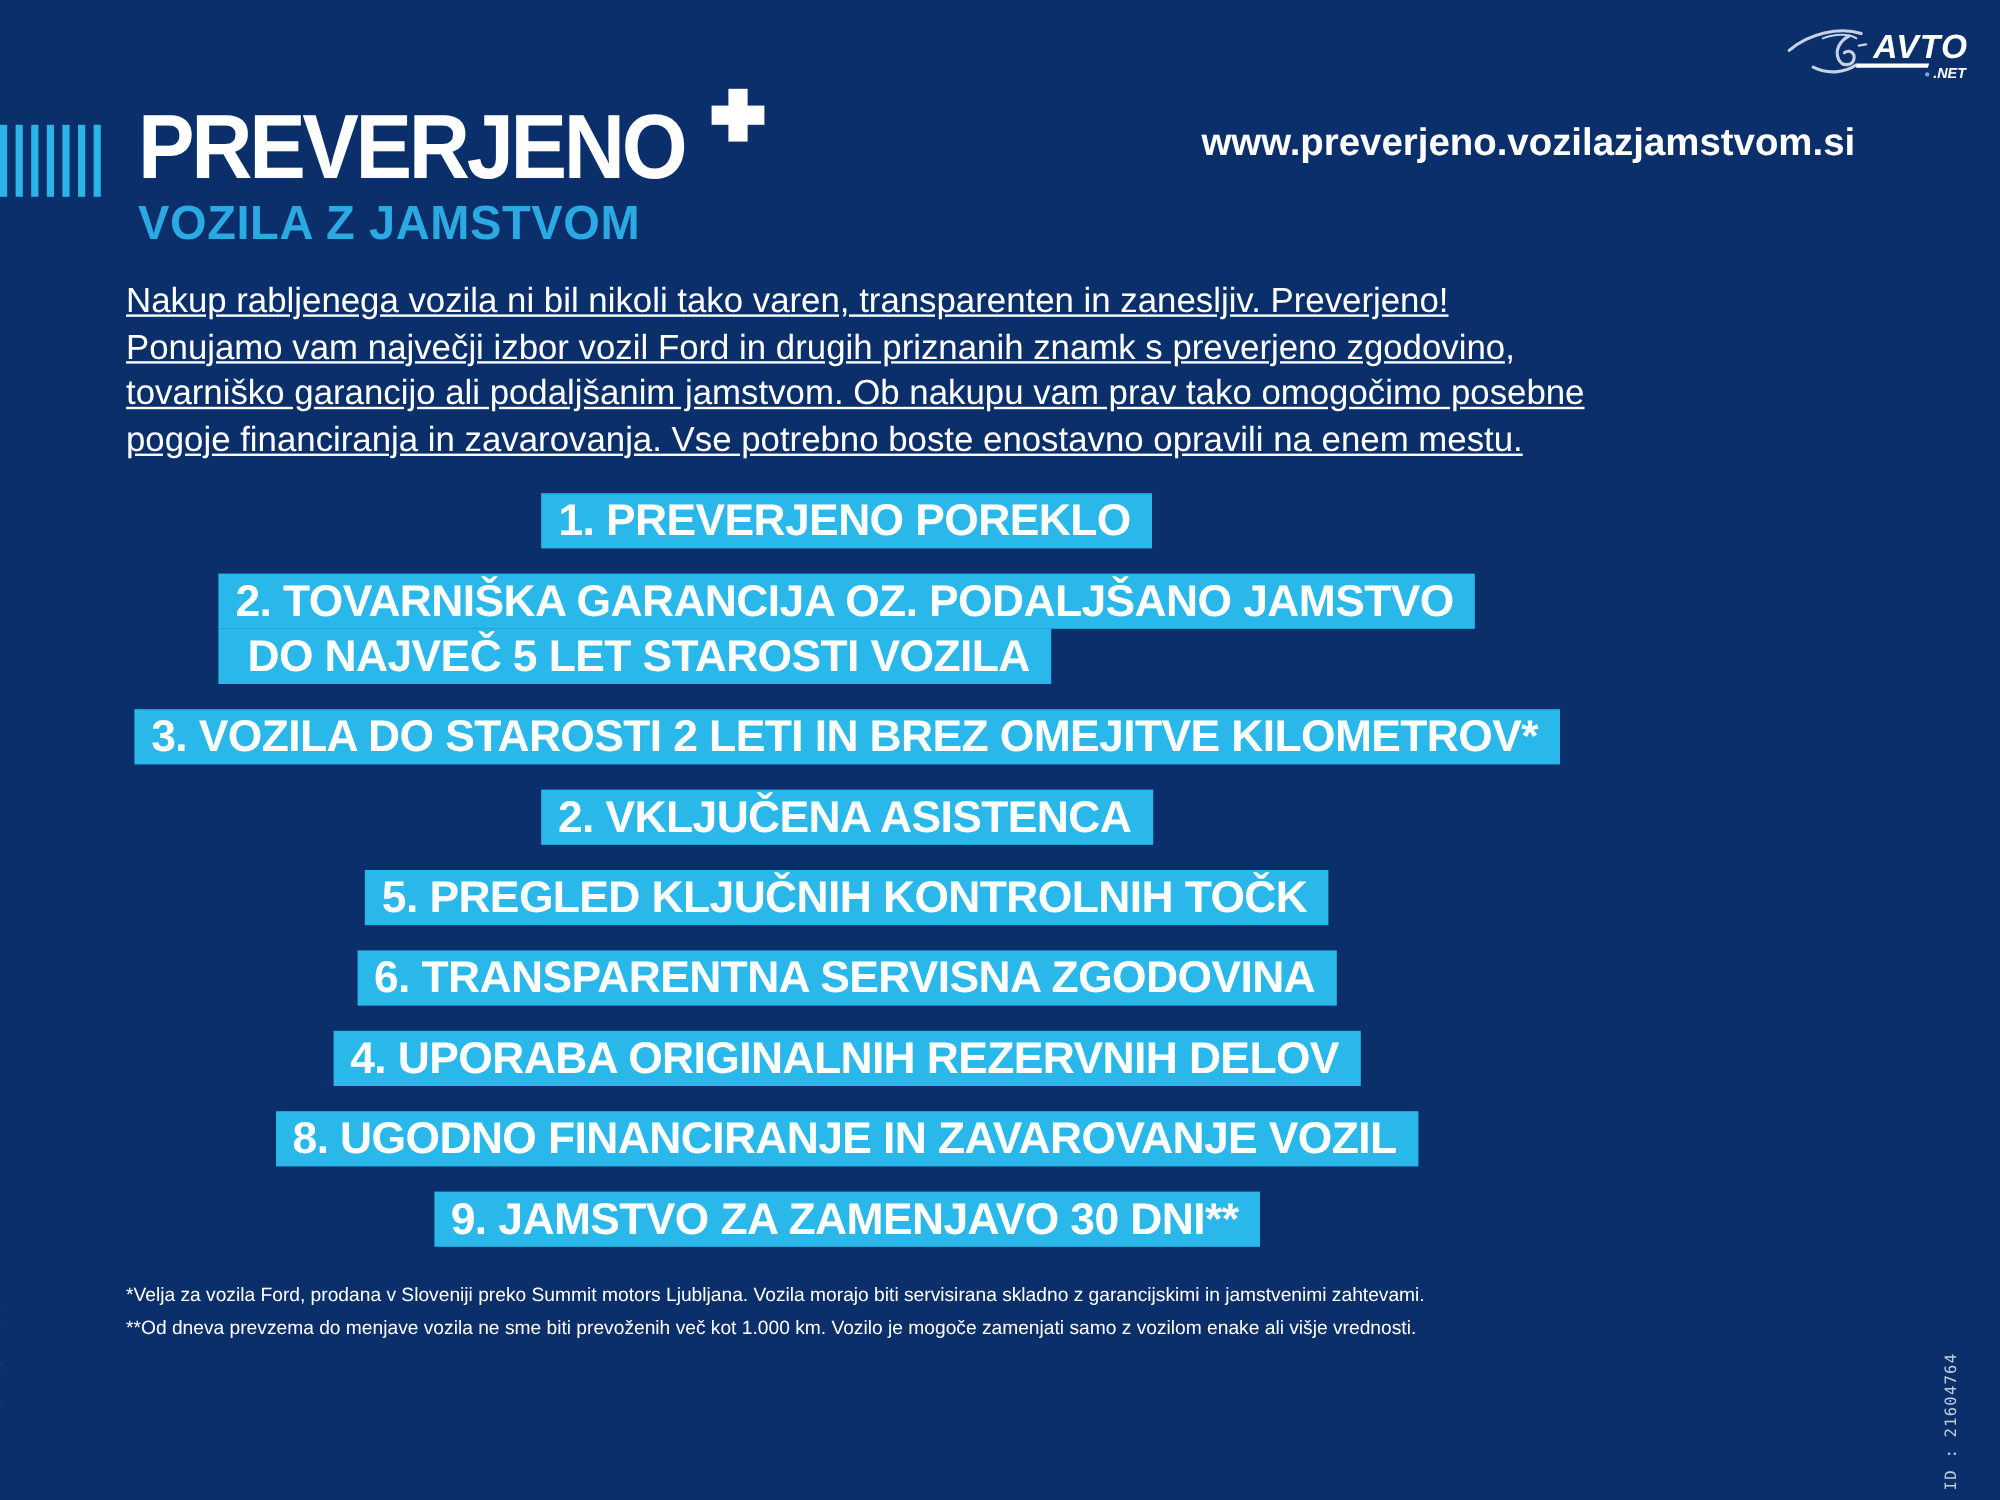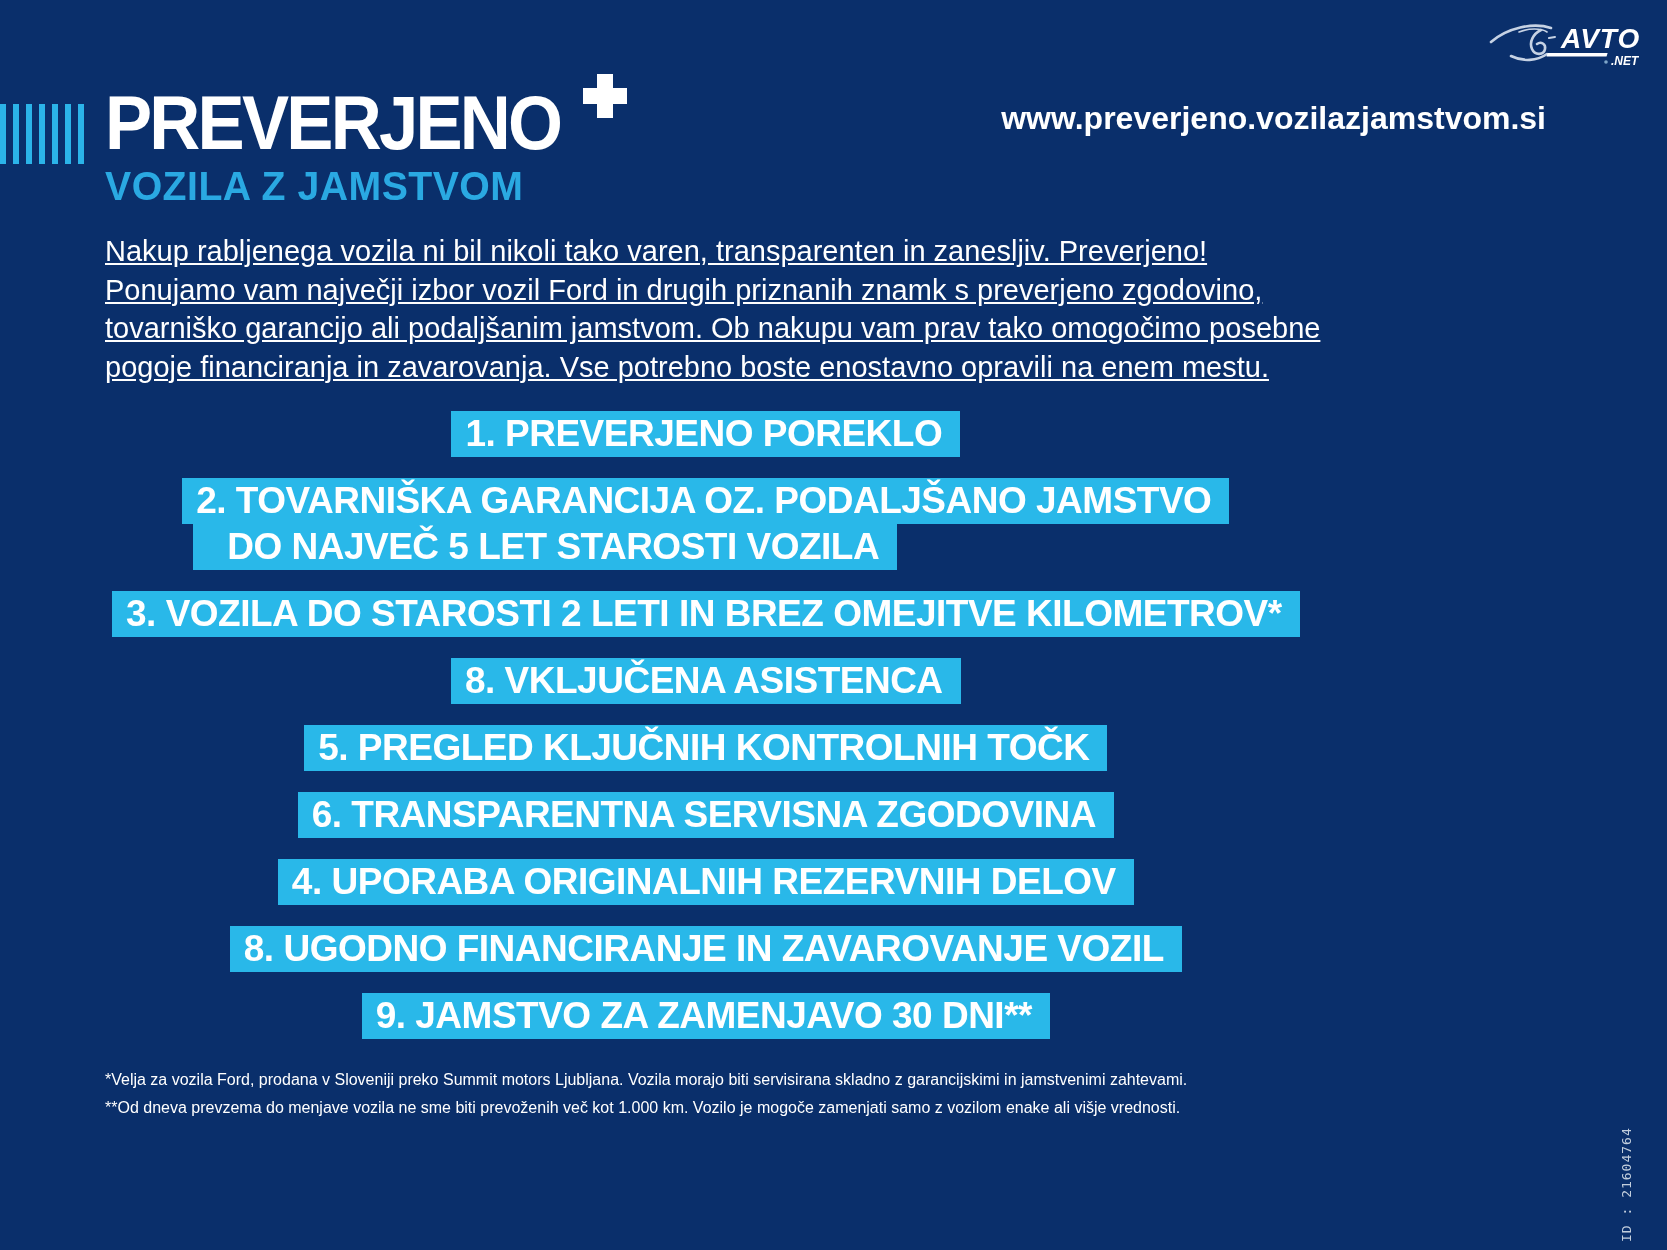--- a/index.html
+++ b/index.html
@@ -10,21 +10,21 @@
     overflow:hidden;
     font-family:"Liberation Sans", sans-serif;
     color:#fff;
   }
 
   
   .brand-bars{position:absolute;left:0px;top:104px;display:flex;gap:7px;}
   .brand-bars span{display:block;width:6px;height:60px;background:#2BB4E9;}
 
   
-  .brand{position:absolute;left:105px;top:88px;}
+  .brand{position:absolute;left:115px;top:88px;}
   .brand-title-row{display:flex;align-items:flex-start;}
   .brand-title{
     font-size:76px;font-weight:bold;letter-spacing:-3px;line-height:0.92;
     transform:scaleX(.93);transform-origin:left top;white-space:nowrap;
   }
   .plus-icon{position:relative;width:44px;height:44px;margin-left:-12px;margin-top:-14px;}
   .plus-icon::before,.plus-icon::after{content:"";position:absolute;background:#fff;}
   .plus-icon::before{left:14px;top:0;width:16px;height:44px;}
   .plus-icon::after{left:0;top:14px;width:44px;height:16px;}
   .brand-sub{
@@ -46,21 +46,21 @@
   .intro .intro-line{white-space:nowrap;text-decoration:underline;}
 
   
   .features{position:absolute;left:112px;top:411px;display:flex;flex-direction:column;align-items:center;gap:21px;}
   .feature{display:flex;flex-direction:column;align-items:flex-start;}
   .fbar{
     display:inline-block;background:#29B8E9;color:#fff;
     font-size:37px;font-weight:bold;letter-spacing:-0.5px;
     line-height:46px;padding:0 18px 0 14px;white-space:nowrap;
   }
-  .fbar.cont{padding-left:34px;margin-left:11px;}
+  .fbar.cont{padding-left:24px;}
 
   
   .notes{position:absolute;left:105px;top:1066px;font-size:16px;line-height:28px;}
   .notes .note-line{white-space:nowrap;}
 
   
   .watermark-left{
     position:absolute;left:6px;bottom:14px;
     transform:rotate(-90deg);transform-origin:0 100%;
     font-size:23px;letter-spacing:1px;color:rgba(140,175,235,0.30);white-space:nowrap;
@@ -125,21 +125,21 @@
         <div class="fbar">1. PREVERJENO POREKLO</div>
       </div>
       <div class="feature">
         <div class="fbar">2. TOVARNIŠKA GARANCIJA OZ. PODALJŠANO JAMSTVO</div>
         <div class="fbar cont">DO NAJVEČ 5 LET STAROSTI VOZILA</div>
       </div>
       <div class="feature">
         <div class="fbar">3. VOZILA DO STAROSTI 2 LETI IN BREZ OMEJITVE KILOMETROV*</div>
       </div>
       <div class="feature">
-        <div class="fbar">8. VKLJUČENA ASISTENCA</div>
+        <div class="fbar">2. VKLJUČENA ASISTENCA</div>
       </div>
       <div class="feature">
         <div class="fbar">5. PREGLED KLJUČNIH KONTROLNIH TOČK</div>
       </div>
       <div class="feature">
         <div class="fbar">6. TRANSPARENTNA SERVISNA ZGODOVINA</div>
       </div>
       <div class="feature">
         <div class="fbar">4. UPORABA ORIGINALNIH REZERVNIH DELOV</div>
       </div>

